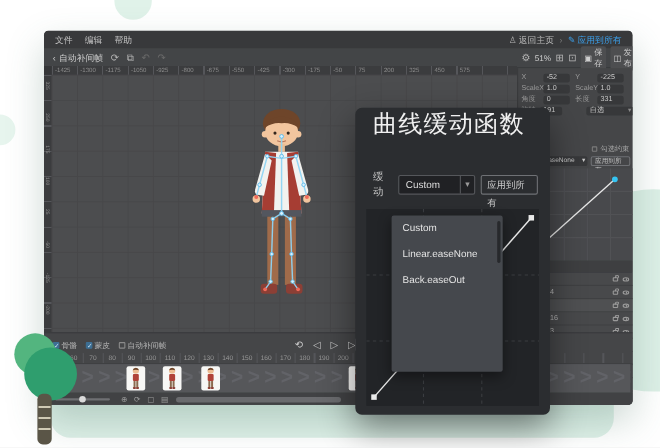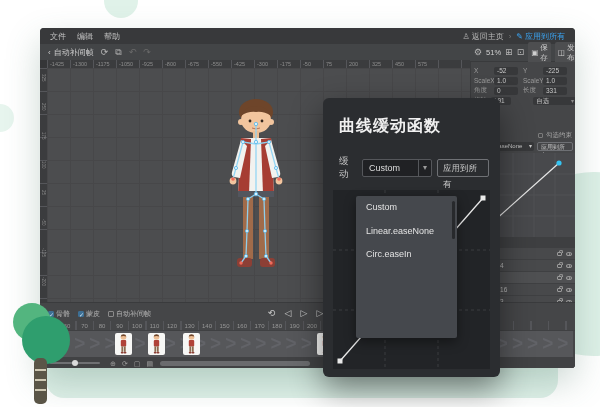--- a/index.html
+++ b/index.html
@@ -88,21 +88,21 @@
   .tl-bottom{position:absolute;left:0;top:54px;width:535px;height:12px;background:#414244;display:flex;align-items:center;}
   .slider{position:absolute;left:10px;top:5px;width:50px;height:2px;background:#6f7073;border-radius:1px;}
   .slider .handle{position:absolute;left:22px;top:-2px;width:6px;height:6px;border-radius:50%;background:#dadada;}
   .tl-icons{position:absolute;left:70px;top:0;height:12px;display:flex;align-items:center;gap:6px;}
   .tl-icons span{font-size:7px;color:#9c9c9c;line-height:1;}
   .hscroll{position:absolute;left:120px;top:4px;width:150px;height:5px;background:#6a6b6e;border-radius:3px;}
 
   
   .popup{position:absolute;left:323px;top:98px;width:177px;height:279px;background:#2b2d30;border-radius:6px;z-index:40;
          box-shadow:0 12px 32px rgba(0,0,0,.45);}
-  .popup-title{position:absolute;left:16px;top:18px;font-size:16px;font-weight:bold;color:#f0f0f0;letter-spacing:1px;}
+  .popup-title{position:absolute;left:16px;top:0;font-size:22px;font-weight:normal;color:#f0f0f0;letter-spacing:1px;}
   .popup-row{position:absolute;left:16px;top:60px;width:150px;height:19px;display:flex;align-items:center;gap:5px;}
   .ease-label{font-size:9.5px;color:#c7c7c7;}
   .popup-select{width:74px;height:18px;background:#202124;border:1px solid #55575b;border-radius:2px;display:flex;align-items:center;}
   .popup-select .val{flex:1;font-size:9px;color:#dddddd;padding-left:6px;}
   .popup-select .car{width:13px;height:16px;border-left:1px solid #55575b;color:#9a9a9a;font-size:8px;text-align:center;line-height:16px;}
   .popup-apply{height:18px;border:1px solid #6f7175;border-radius:2px;color:#cfcfcf;font-size:8.5px;line-height:16px;padding:0 5px;}
   .curvebox{position:absolute;left:10px;top:92px;width:157px;height:179px;background:#222427;}
   .popup-list{position:absolute;left:33px;top:98px;width:101px;height:142px;background:#45484d;border-radius:2px;z-index:5;
               box-shadow:0 4px 12px rgba(0,0,0,.4);overflow:hidden;}
   .option{height:23.5px;line-height:23.5px;padding-left:10px;font-size:9px;color:#e3e3e3;cursor:pointer;}
@@ -500,21 +500,21 @@
         </g>
         <line x1="7" y1="171" x2="150" y2="8" stroke="#e9e9e9" stroke-width="1.3"></line>
         <rect x="4.5" y="168.5" width="5" height="5" fill="#e9e9e9"></rect>
         <rect x="147.5" y="5.5" width="5" height="5" fill="#e9e9e9"></rect>
       </svg>
     </div>
     <div class="popup-list" id="popup-list">
       <div class="list-scroll"></div>
     <div class="option">Custom</div>
         <div class="option">Linear.easeNone</div>
-        <div class="option">Circ.easeIn</div>
+        <div class="option">Back.easeOut</div>
       </div>
   </div>
 
   <svg class="tree" width="62" height="110" viewBox="0 0 62 110">
     <circle cx="22" cy="26" r="19" fill="#53b57f"></circle>
     <circle cx="36" cy="44" r="24" fill="#2f9e6e"></circle>
     <rect x="24" y="62" width="13" height="46" rx="5" fill="#5a5547"></rect>
     <g stroke="#cfc9b4" stroke-width="2">
       <line x1="25" y1="74" x2="36" y2="74"></line>
         <line x1="25" y1="84" x2="36" y2="84"></line>

